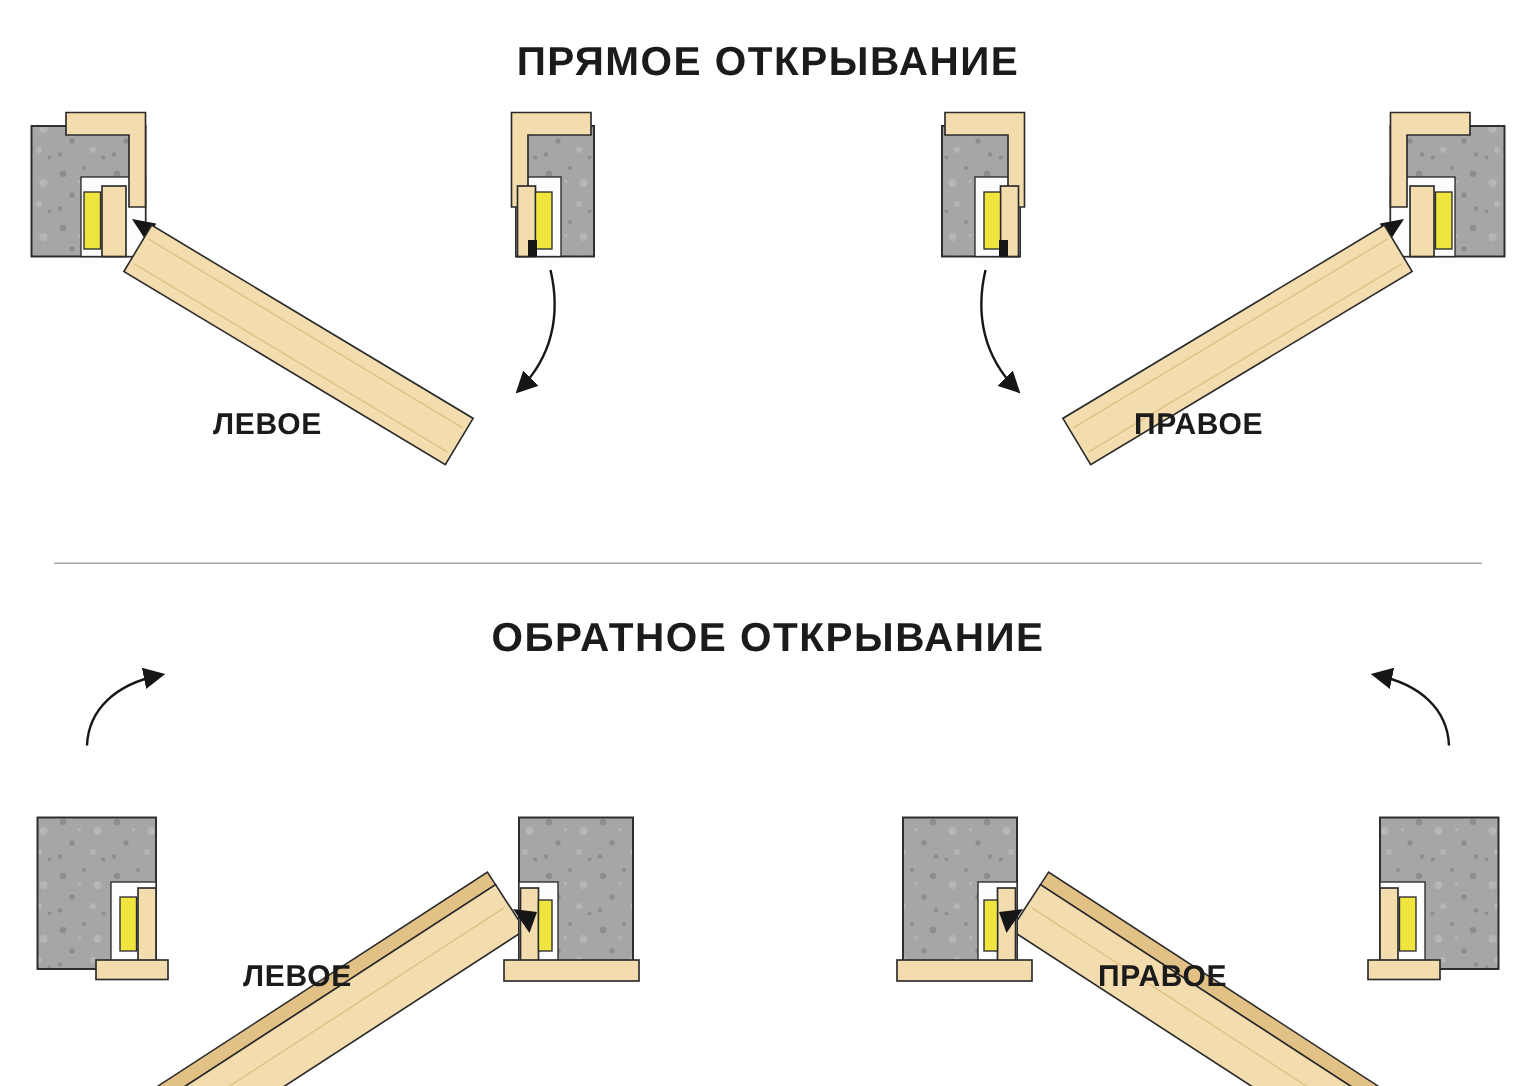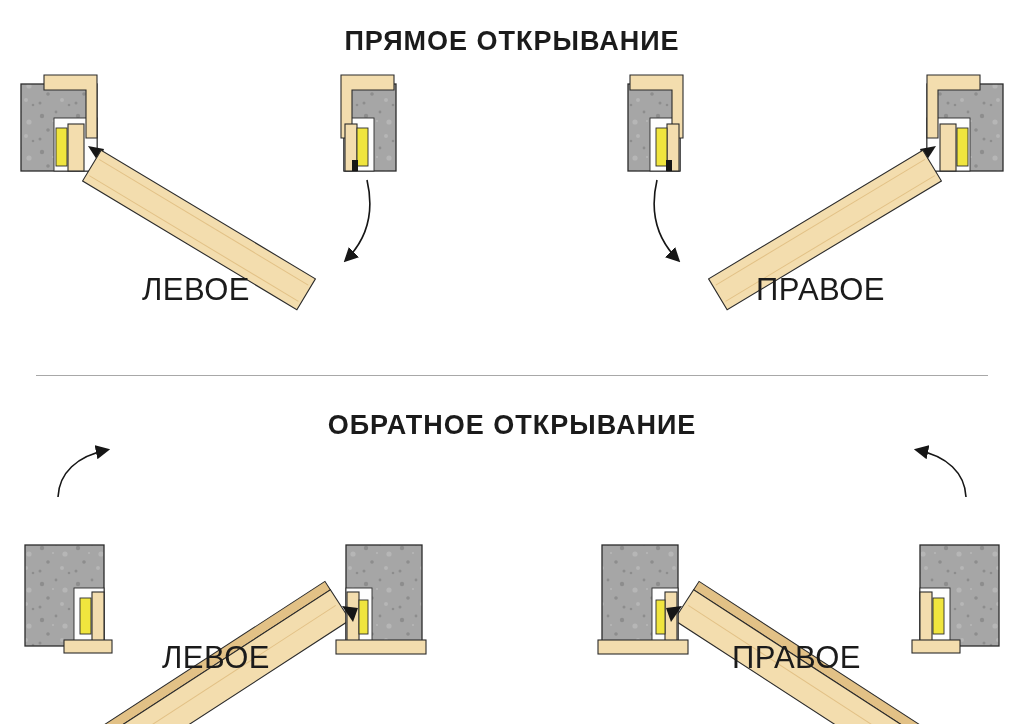--- a/index.html
+++ b/index.html
@@ -13,21 +13,21 @@
 
   .title {
     position:absolute; width:100%; text-align:center;
     font-weight:bold; font-size:27px; letter-spacing:1px;
     color:var(--text,#1b1b1b);
   }
   .title-top { top:26px; }
   .title-bottom { top:410px; }
 
   .label {
-    position:absolute; font-weight:normal; font-size:31px;
+    position:absolute; font-weight:bold; font-size:20px;
     letter-spacing:0.5px; color:var(--text,#1b1b1b);
   }
   .lbl-tl { left:142px; top:272px; }
   .lbl-tr { left:756px; top:272px; }
   .lbl-bl { left:162px; top:640px; }
   .lbl-br { left:732px; top:640px; }
 
   .divider { position:absolute; left:36px; right:36px; top:375px; height:0; border-top:1px solid var(--divider,#a8a8a8); }
 
   

